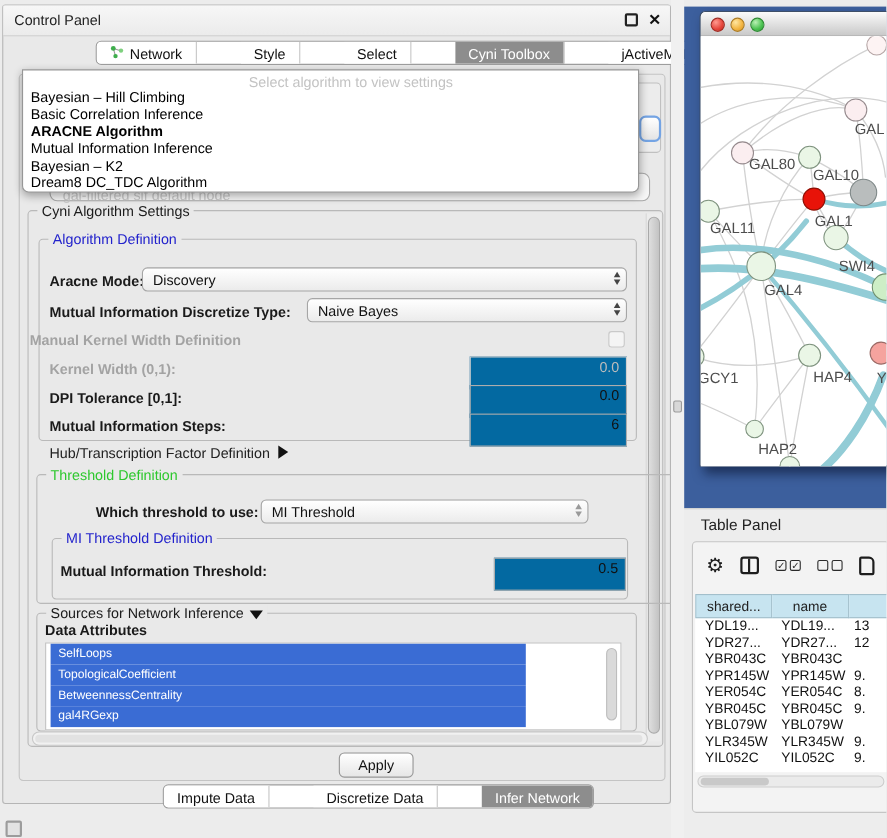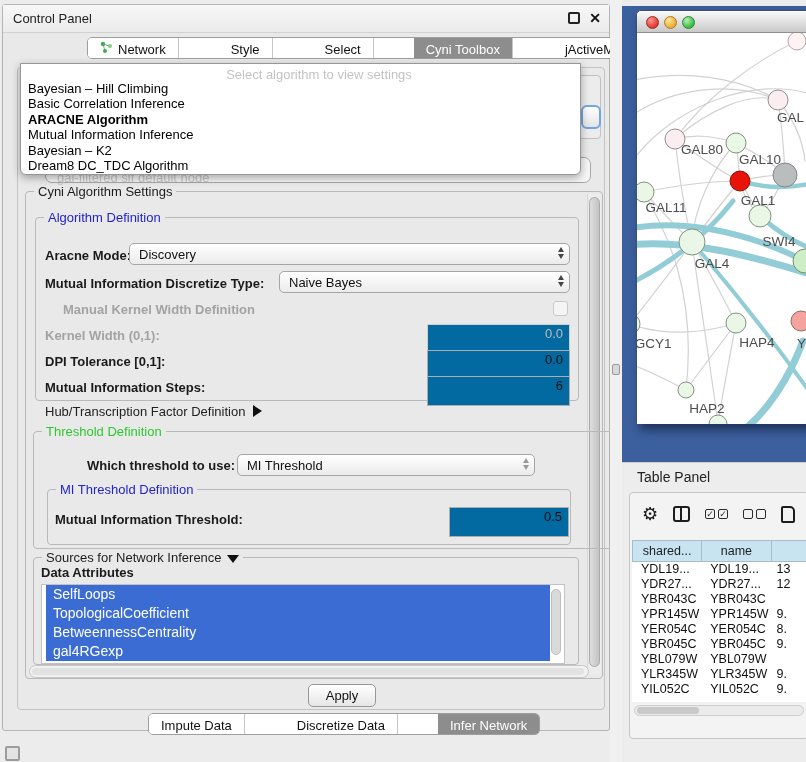--- a/index.html
+++ b/index.html
@@ -73,21 +73,21 @@
 
   .tri-right { display:inline-block; width:0; height:0; border-top:6px solid transparent;
     border-bottom:6px solid transparent; border-left:9px solid #111; margin-left:8px; vertical-align:-1px; }
   .tri-down { display:inline-block; width:0; height:0; border-left:6px solid transparent;
     border-right:6px solid transparent; border-top:8px solid #111; margin-left:5px; vertical-align:-1px;}
 
   
   .attr-list { position:absolute; left:38px; top:579px; width:524px; height:80px;
     background:#fff; border:1px solid #c2c2c2; overflow:hidden; }
   .attr-item { height:19px; line-height:19px; background:#3a6cd4; color:#fff;
-    font-size:14px; padding-left:7px; margin-left:4px; width:504px; }
+    font-size:11px; padding-left:7px; margin-left:4px; width:432px; }
   .attr-scroll { position:absolute; right:3px; top:4px; width:10px; height:66px;
     background:#dadada; border:1px solid #bdbdbd; border-radius:5px; }
 
   
   .vscroll-track { position:absolute; left:584px; top:189px; width:14px; height:480px;
     background:#ececec; border-left:1px solid #d8d8d8; }
   .vscroll-thumb { position:absolute; left:1px; top:3px; width:11px; height:470px;
     background:linear-gradient(90deg,#dedede,#c3c3c3); border:1px solid #a9a9a9; border-radius:6px; }
   .hscroll-capsule { position:absolute; left:26px; top:660px; width:560px; height:13px;
     background:#f1f1f1; border:1px solid #c7c7c7; border-radius:7px; }
@@ -227,21 +227,21 @@
         </span>
     </div>
     <div class="lbl" style="left:42px; top:271px;">Mutual Information Discretize Type:</div>
     <div class="combo" style="left:276px; top:266px; width:291px;">
       <span>Naive Bayes</span>
       <span class="arrows">
           <i class="arr-up"></i>
           <i class="arr-dn"></i>
         </span>
     </div>
-    <div class="lbl dis" style="left:60px; top:297px;">Manual Kernel Width Definition</div>
+    <div class="lbl dis" style="left:24px; top:297px;">Manual Kernel Width Definition</div>
     <div class="checkbox" style="left:550px; top:296px;"></div>
     <div class="lbl dis" style="left:42px; top:323px;">Kernel Width (0,1):</div>
     <div class="field dis" style="left:424px; top:319px; width:143px;">0.0</div>
     <div class="lbl" style="left:42px; top:349px;">DPI Tolerance [0,1]:</div>
     <div class="field" style="left:424px; top:345px; width:143px;">0.0</div>
     <div class="lbl" style="left:42px; top:375px;">Mutual Information Steps:</div>
     <div class="field" style="left:424px; top:371px; width:143px;">6</div>
 
     <div class="lbl plain" style="left:42px; top:399px;">
       <span>Hub/Transcription Factor Definition</span><span class="tri-right"></span>

